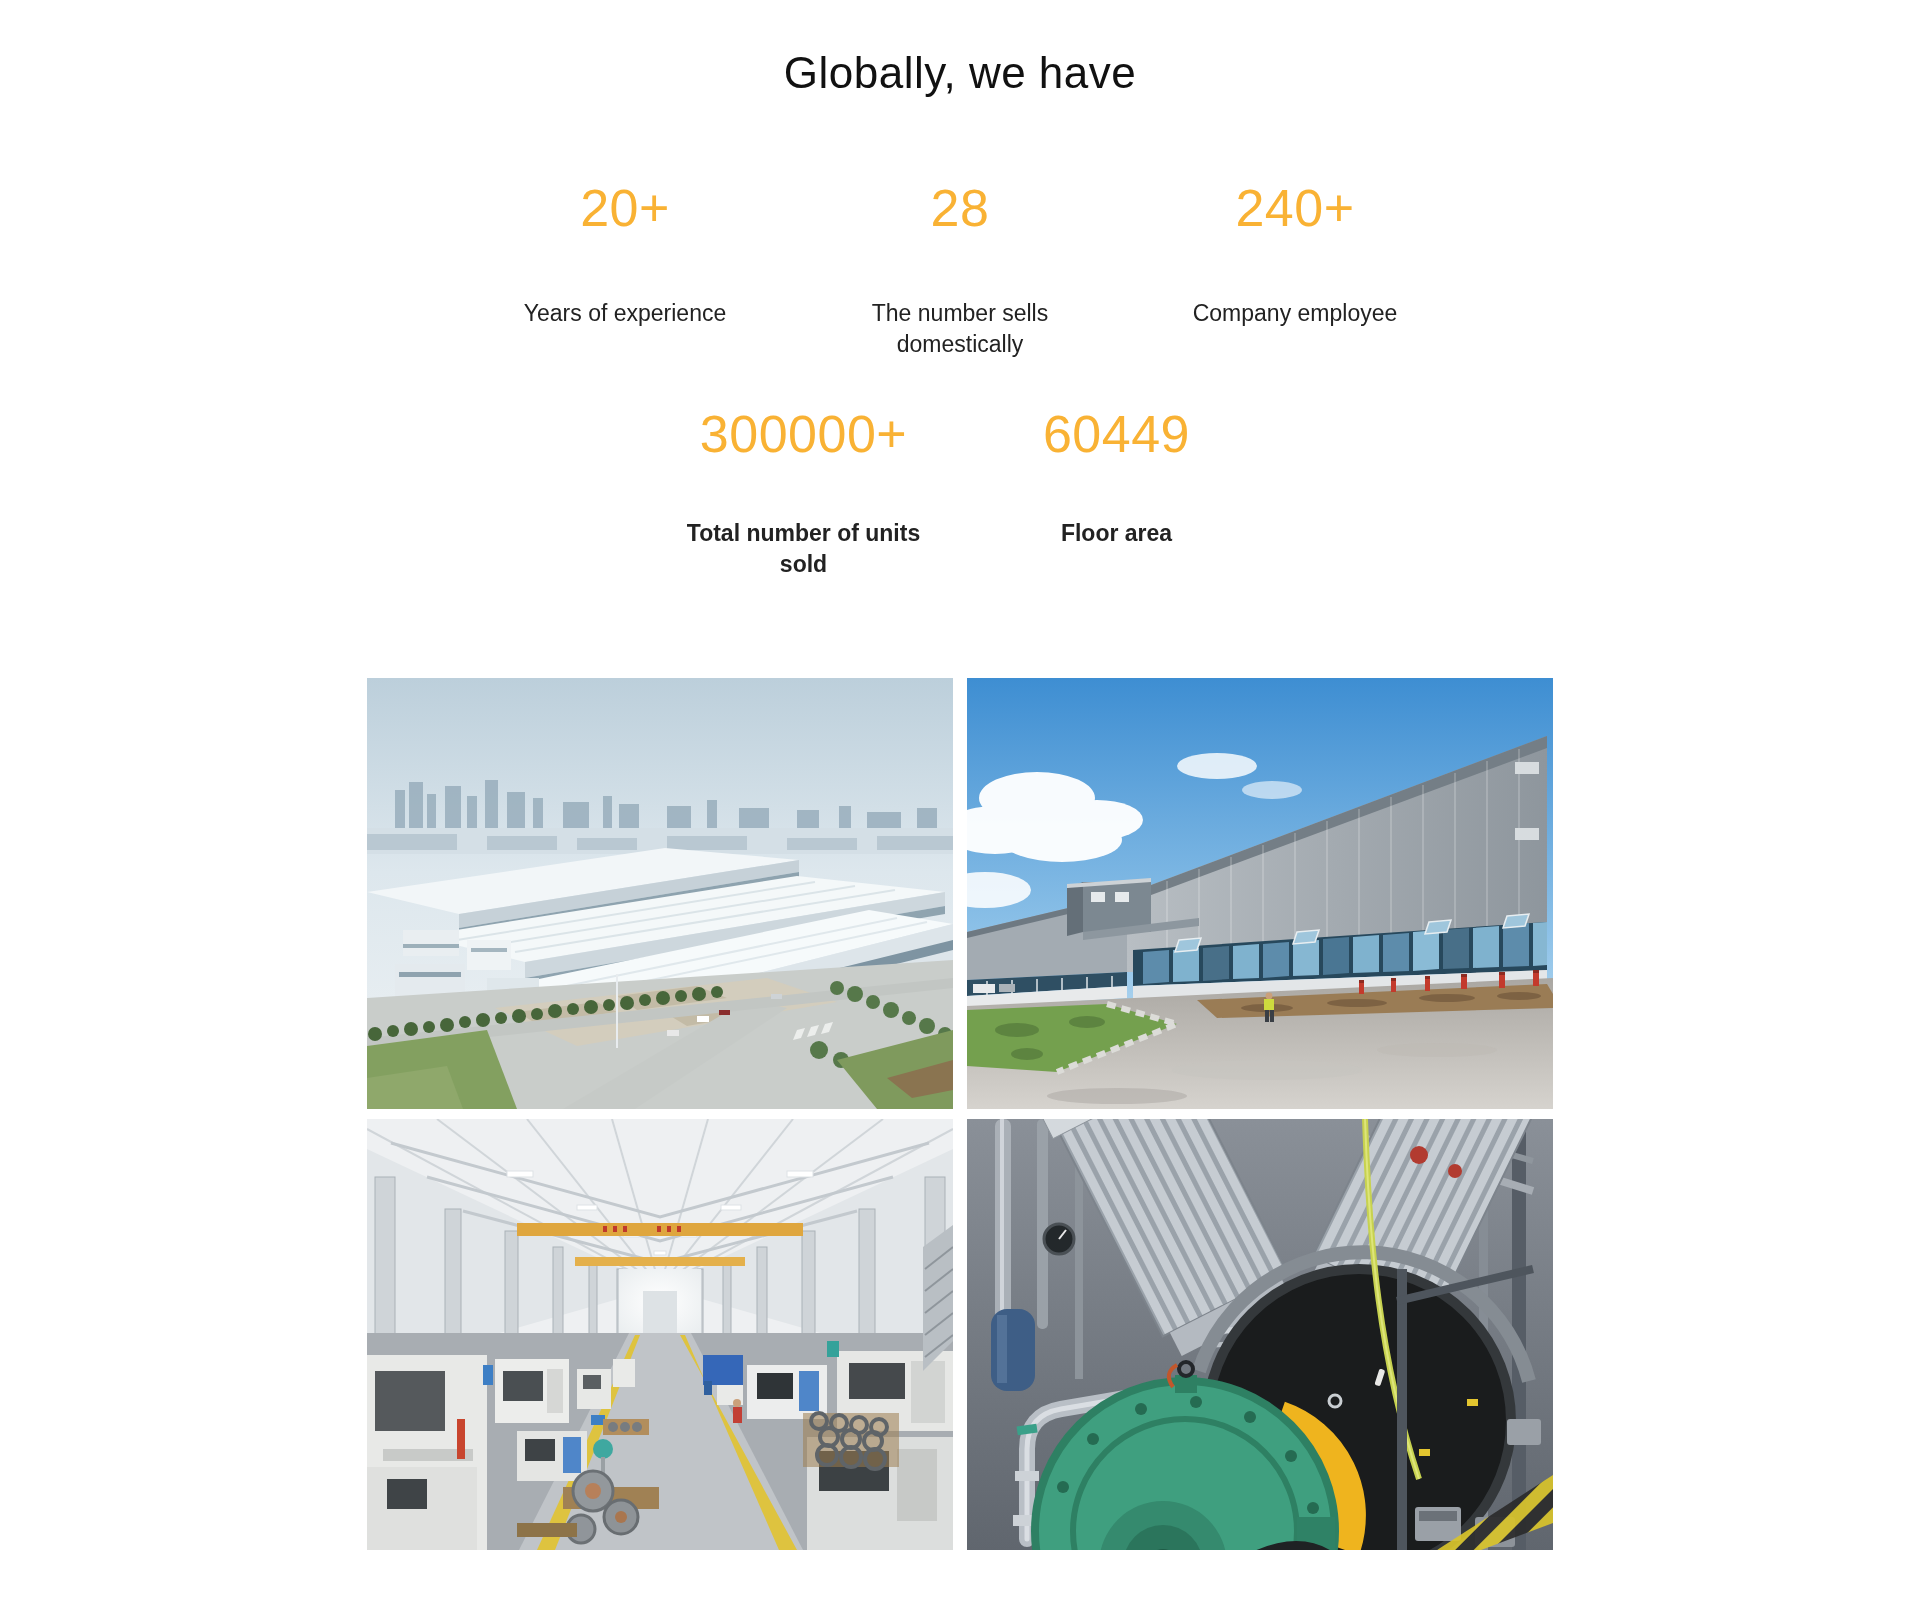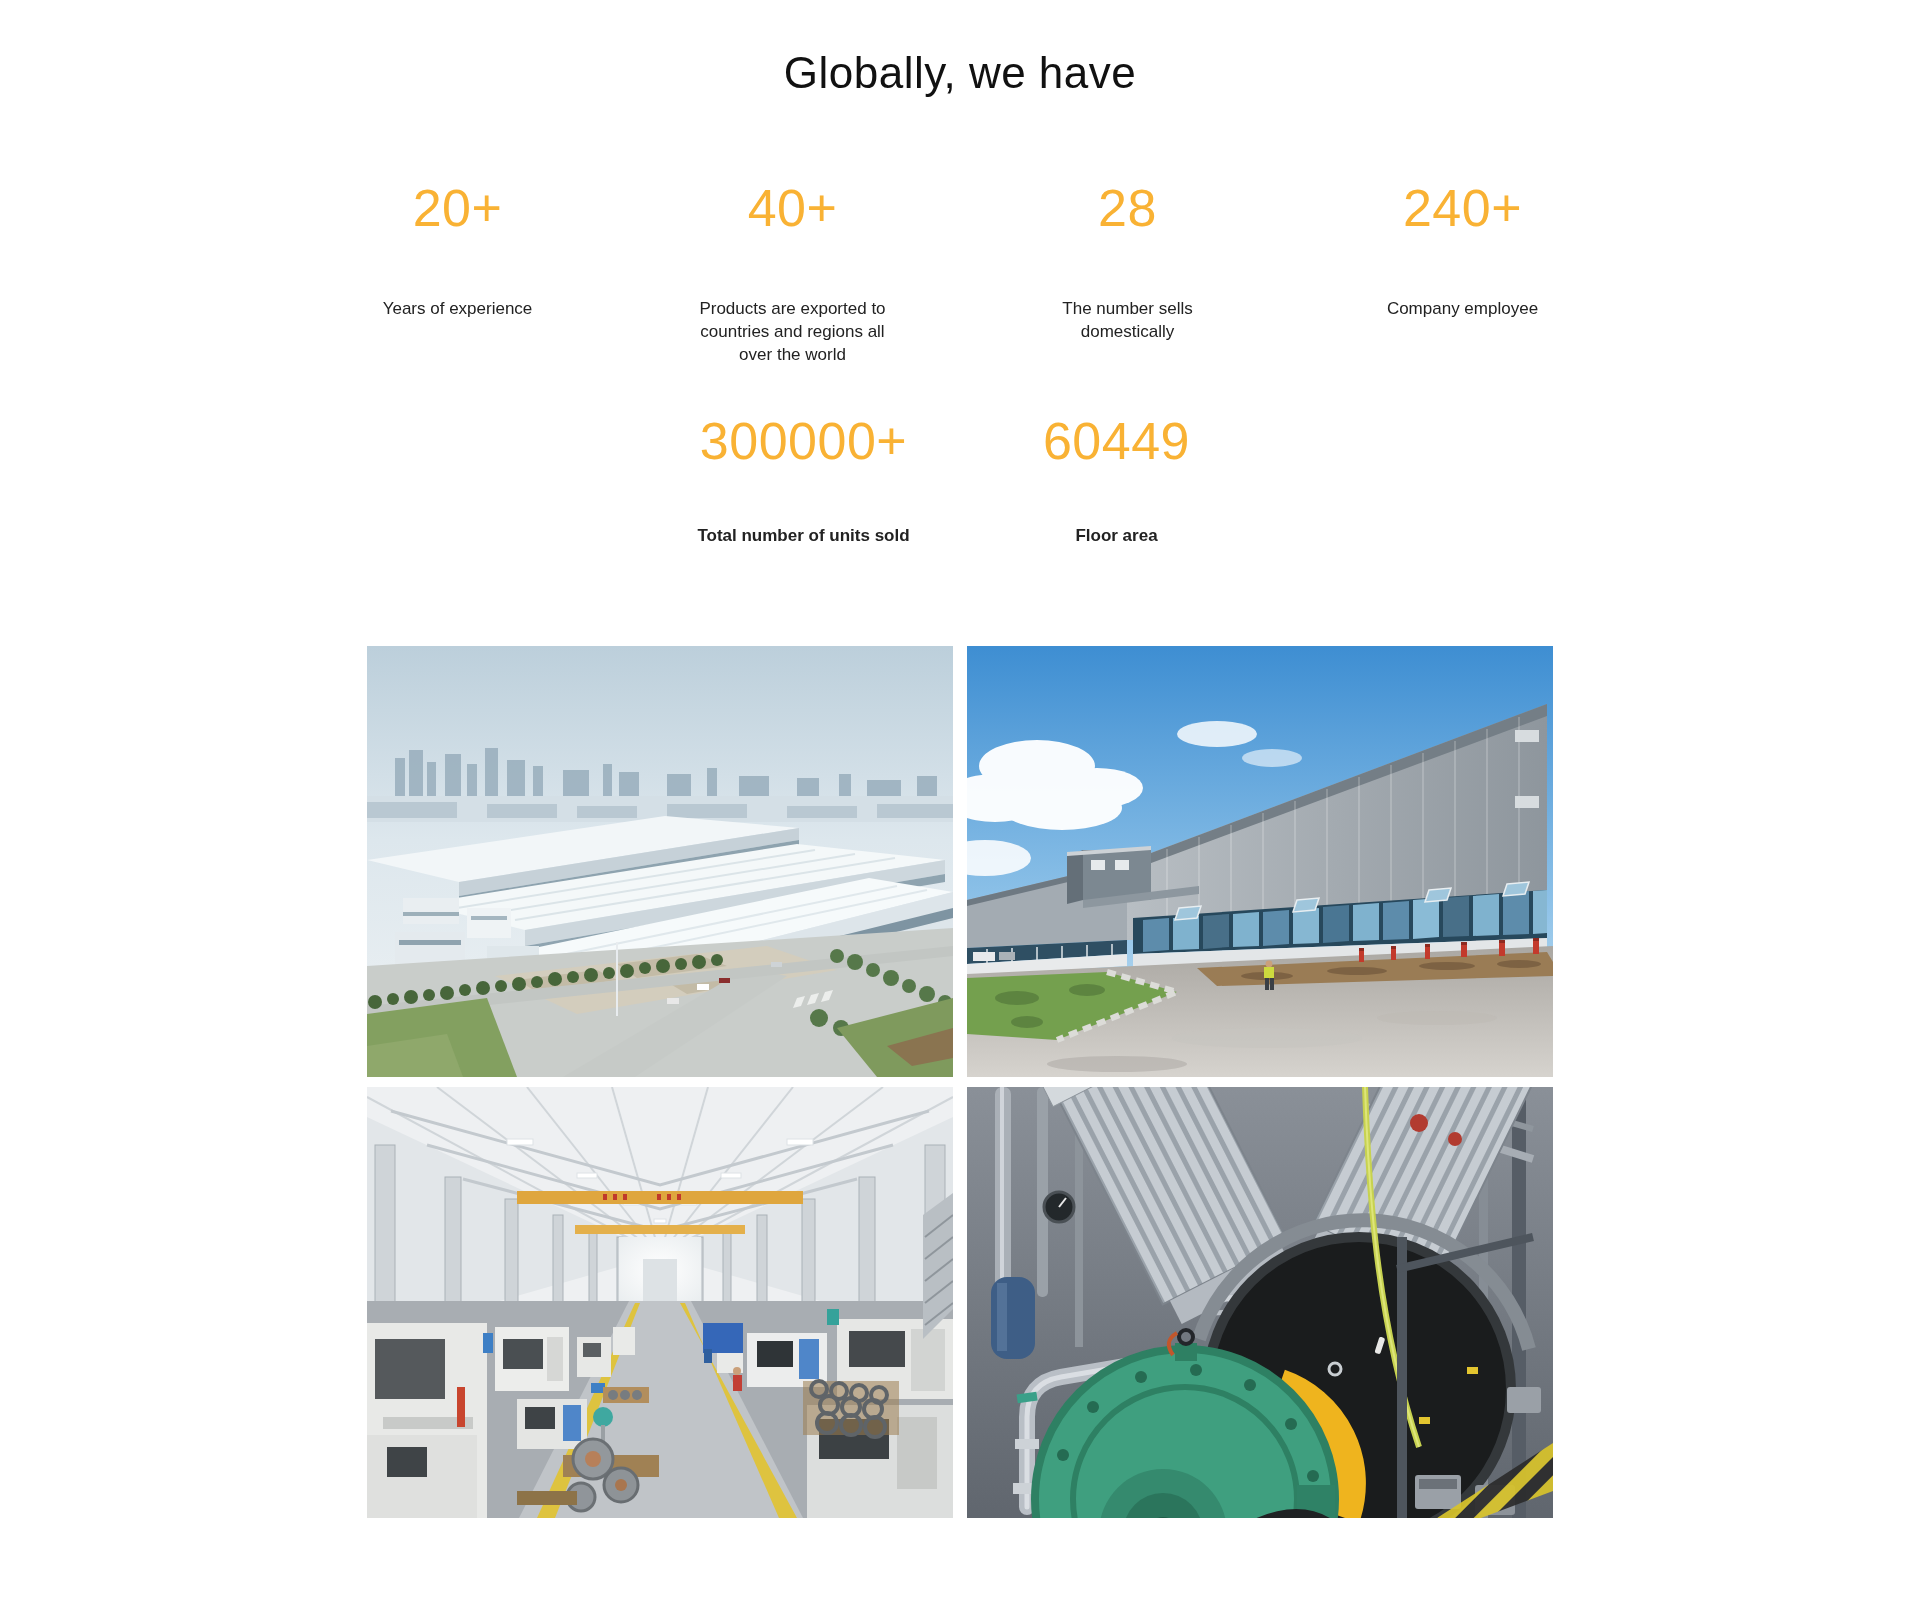--- a/index.html
+++ b/index.html
@@ -15,21 +15,21 @@
   .stats-row { display:flex; justify-content:center; align-items:flex-start; }
   .stats-row.row1 { margin-top:84px; }
   .stats-row.row2 { margin-top:48px; }
   .stat { text-align:center; }
   .row1 .stat { width:335px; }
   .row2 .stat { width:313px; }
   .stat-value {
     font-size:52px; line-height:1; font-weight:400; color:#F9B234; letter-spacing:0.5px;
   }
   .stat-caption {
-    display:inline-block; margin-top:46px; font-size:17px; line-height:1.35; color:#222;
+    display:inline-block; margin-top:46px; font-size:23px; line-height:1.35; color:#222;
   }
   .row1 .stat-caption { max-width:212px; }
   .row2 .stat-caption { max-width:262px; margin-top:40px;font-weight:bold; }
   .gallery {
     width:1186px; margin:98px auto 0 auto;
     display:grid; grid-template-columns:586px 586px; grid-auto-rows:431px;
     column-gap:14px; row-gap:10px;
   }
   .photo { width:586px; height:431px; overflow:hidden; background:#dde3e7; }
   .photo svg { display:block; width:100%; height:100%; }
@@ -38,24 +38,20 @@
 <body>
 
 <div class="page">
 
   <h1 class="page-title">Globally, we have</h1>
 
   <div class="stats-row row1">
     <div class="stat">
       <div class="stat-value">20+</div><br>
       <span class="stat-caption">Years of experience</span>
-    </div>
-    <div class="stat">
-      <div class="stat-value">40+</div><br>
-      <span class="stat-caption">Products are exported to countries and regions all over the world</span>
     </div>
     <div class="stat">
       <div class="stat-value">28</div><br>
       <span class="stat-caption">The number sells domestically</span>
     </div>
     <div class="stat">
       <div class="stat-value">240+</div><br>
       <span class="stat-caption">Company employee</span>
     </div>
   </div>

